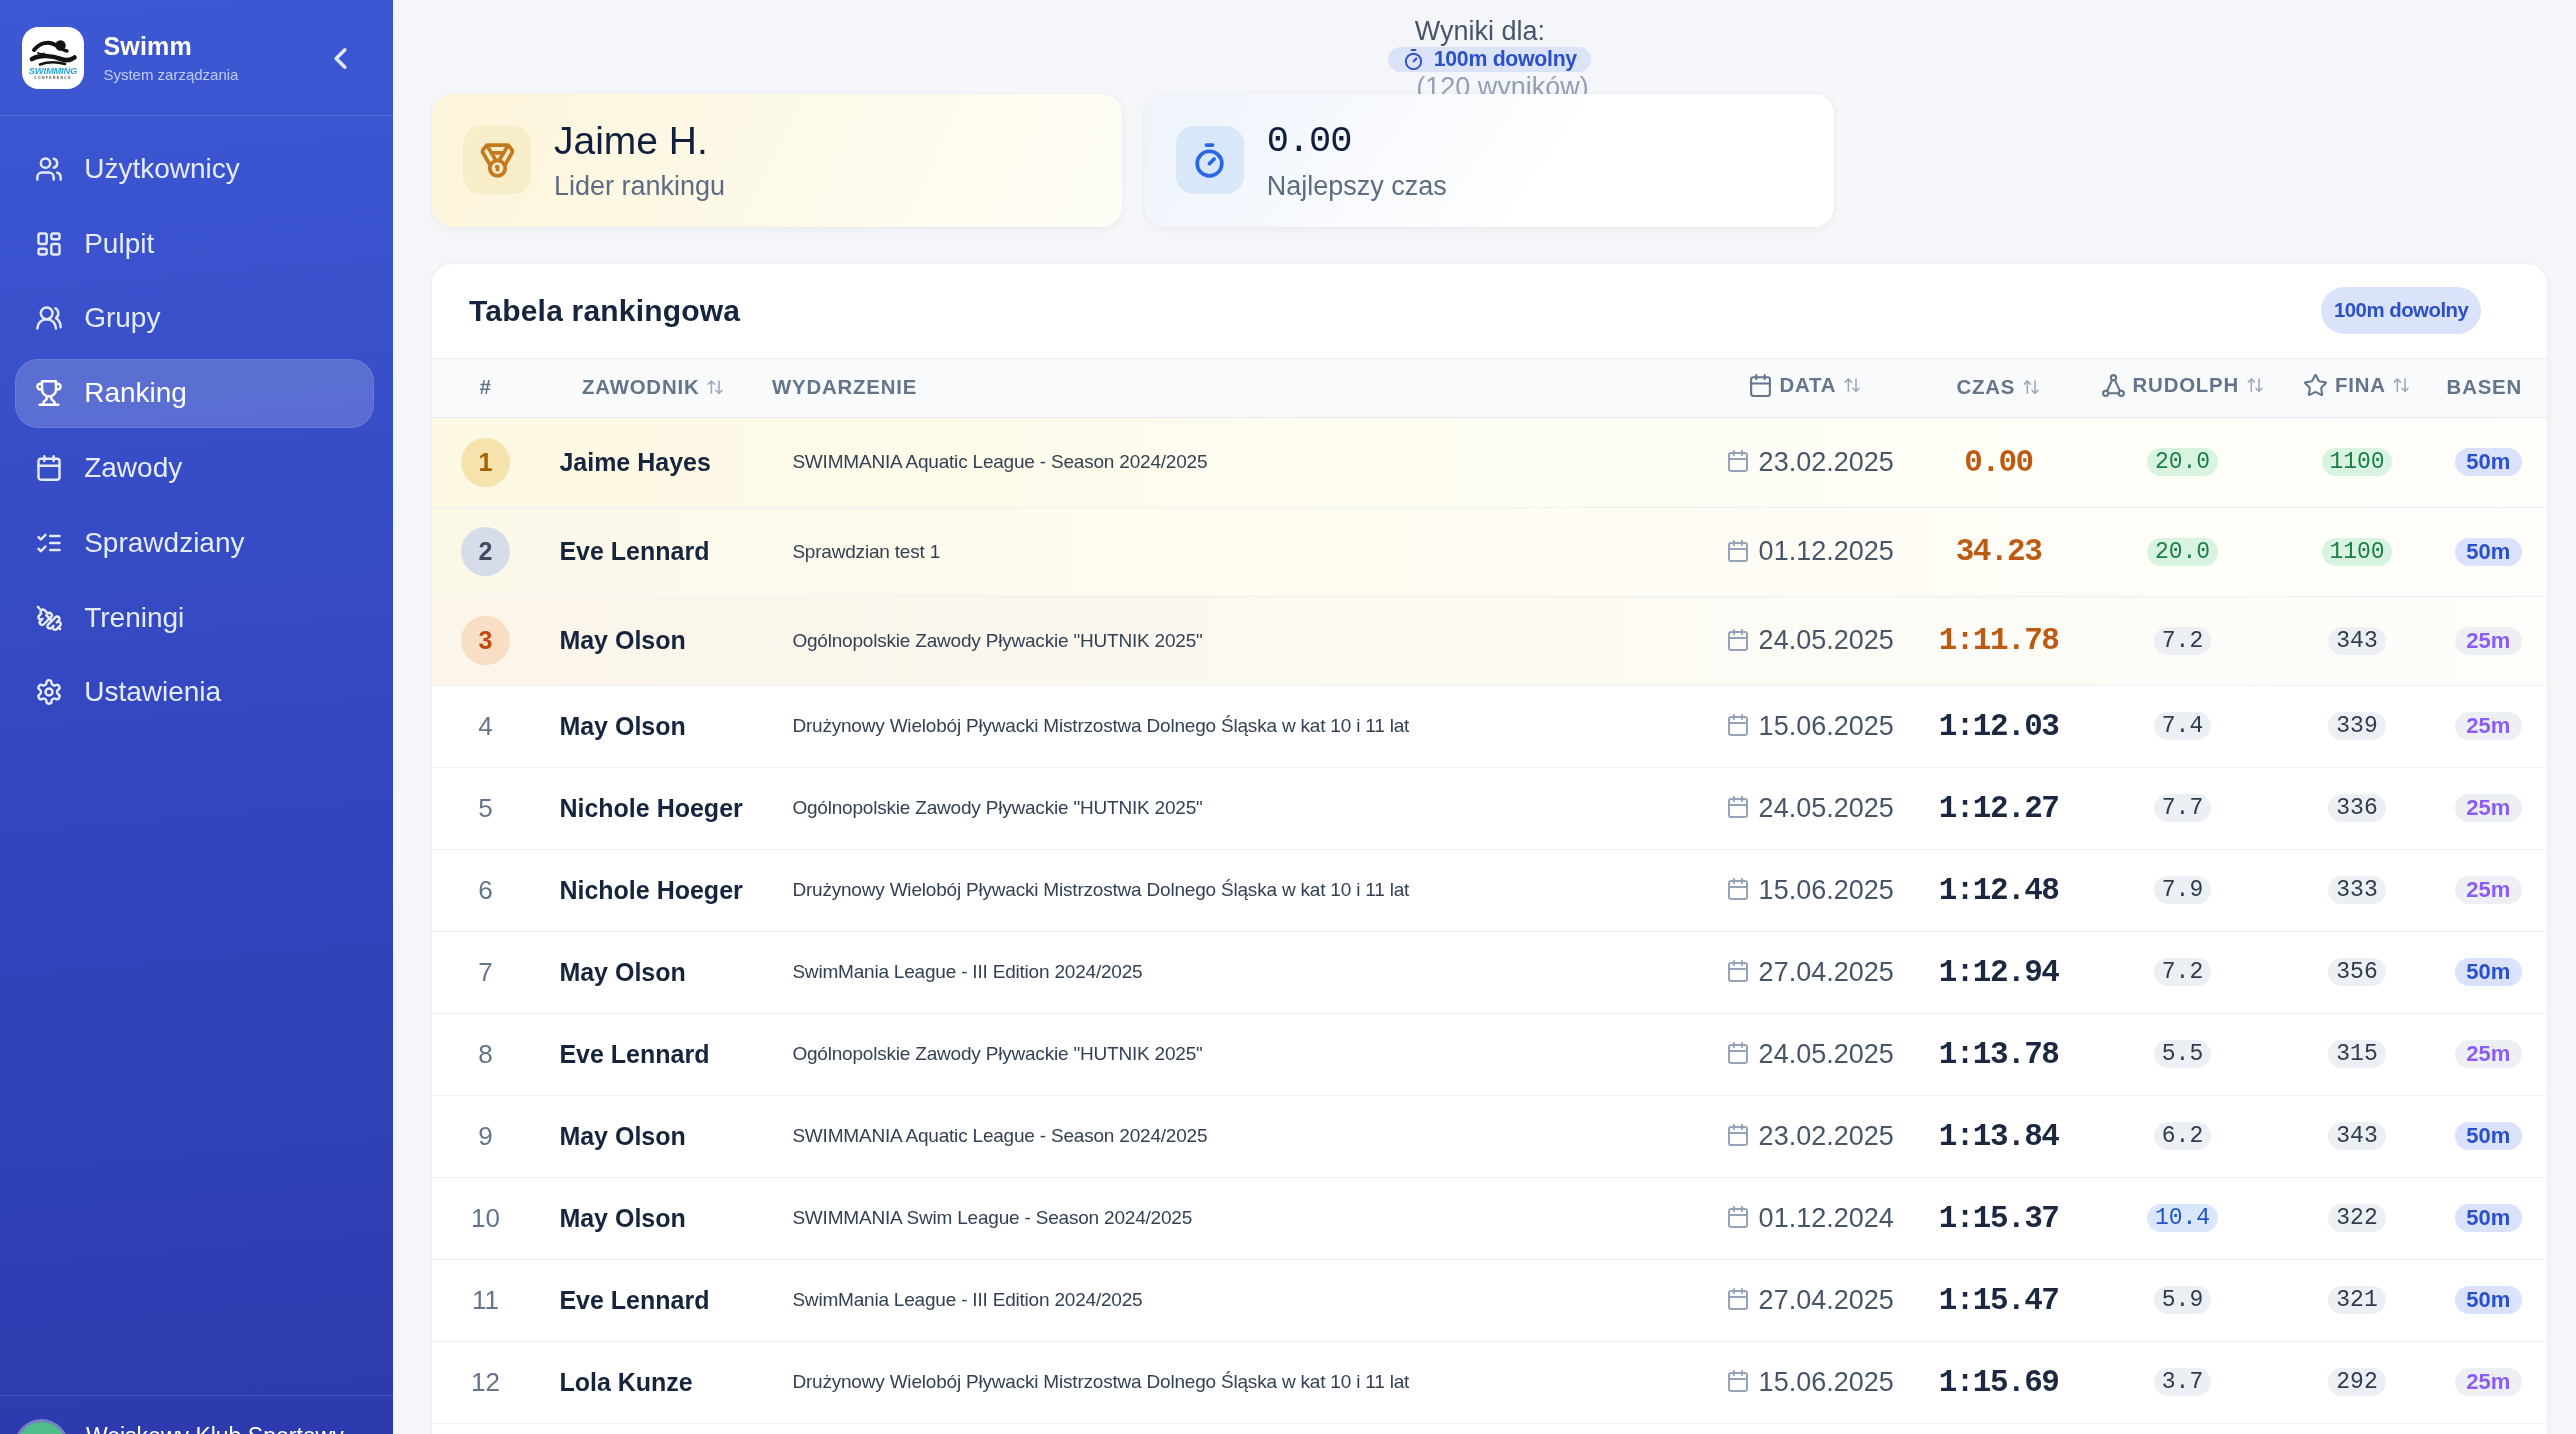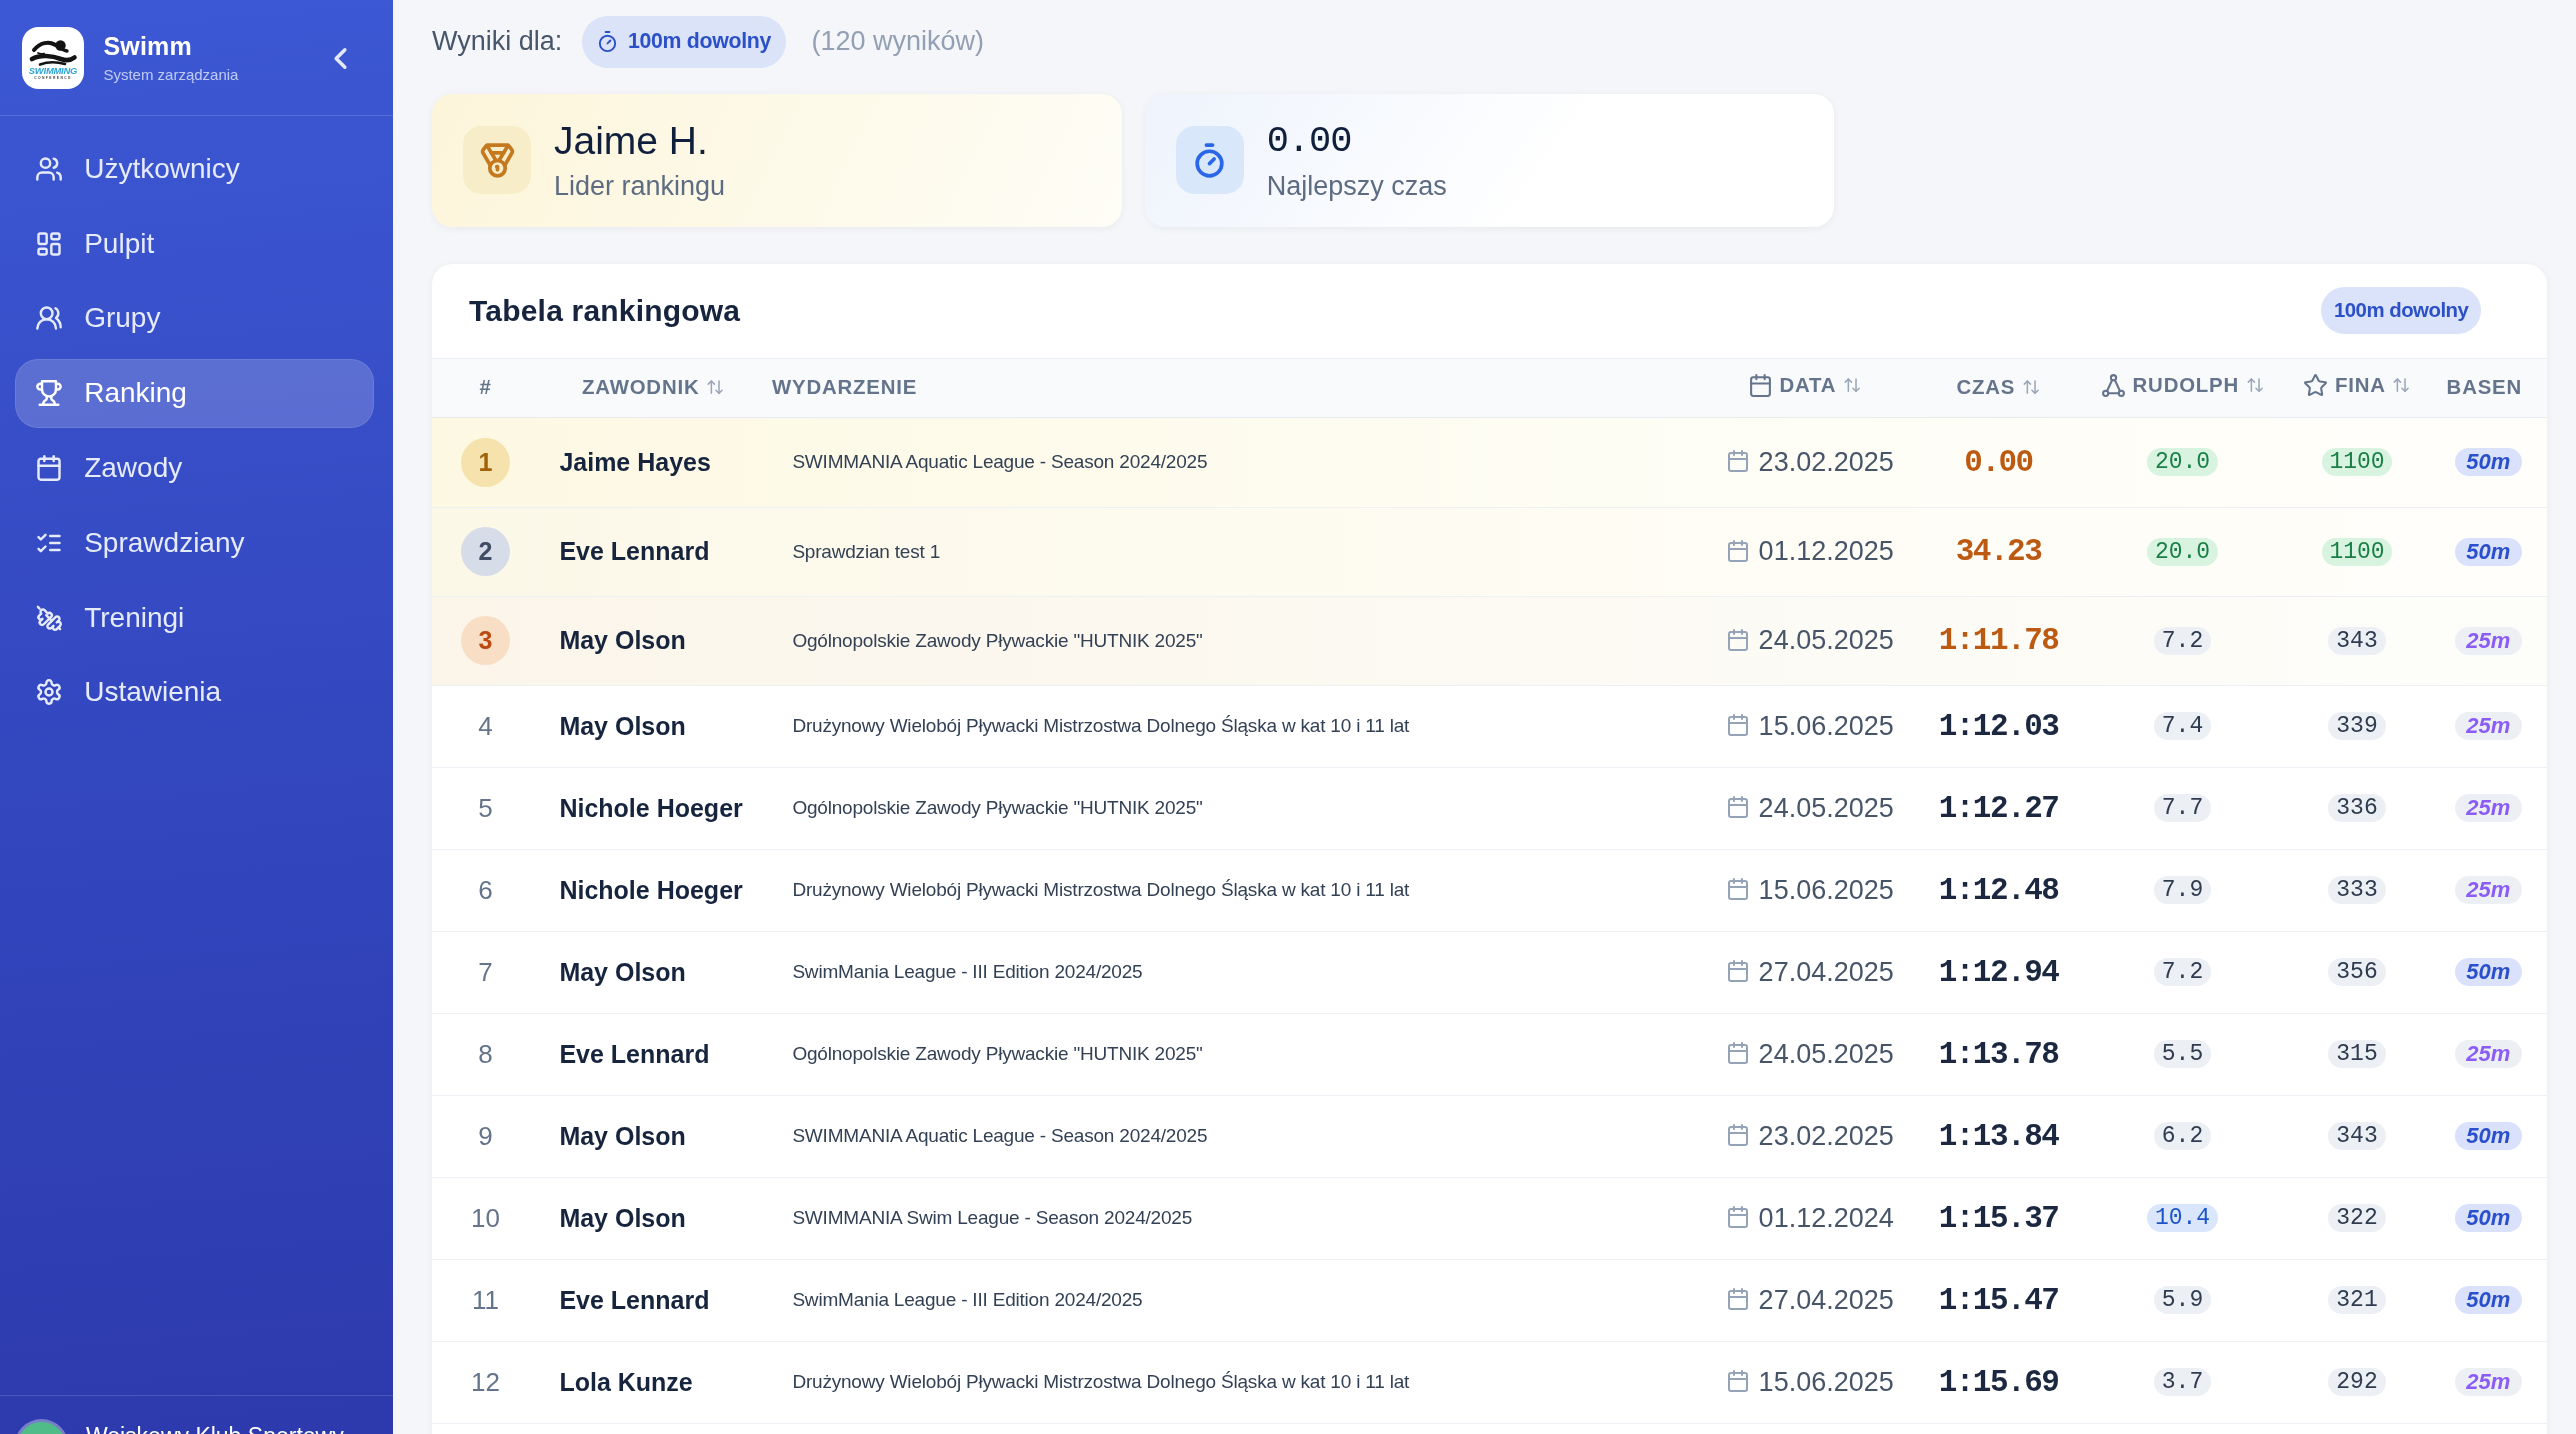--- a/index.html
+++ b/index.html
@@ -19,21 +19,21 @@
 .sb-nav { padding:18.4px 19.4px 0 14.5px; }
 .nav-it { height:69px; margin-bottom:5.8px; border-radius:23px; display:flex; align-items:center; padding-left:20.4px; font-size:28px; color:#e6ebfc; }
 .nav-it svg { width:28px; height:28px; margin-right:21.3px; flex:none; stroke-width:2.1; }
 .nav-it.act { background:rgba(255,255,255,.18); box-shadow:inset 0 0 0 1px rgba(255,255,255,.1); color:#fff; }
 .sb-foot { position:absolute; left:0; right:0; top:1395px; height:116px; border-top:1px solid rgba(255,255,255,.14); padding:26px 0 0 16.5px; display:flex; gap:20.4px; }
 .avatar { width:49px; height:49px; border-radius:50%; background:#50bd88; box-shadow:0 0 0 2.9px rgba(255,255,255,.35); color:#fff; font-size:19.4px; font-weight:700; display:flex; align-items:center; justify-content:center; flex:none; }
 .sb-foot .nm { font-size:23px; color:#fff; margin-top:1px; white-space:nowrap; }
 
 
 .main { margin-left:393px; padding:15.5px 29px 0 39px; }
-.topbar { display:flex; align-items:center; height:52px; }
+.topbar { display:flex; align-items:center; height:52px;flex-direction:column; }
 .topbar .lbl { font-size:27px; color:#48566c; margin-right:19.4px; }
 .pill-sel { height:52px; border-radius:26px; background:#dbe3f9; color:#2b50c8; display:inline-flex; align-items:center; padding:0 14.5px; font-size:21.3px; letter-spacing:-0.3px; font-weight:700; }
 .pill-sel svg { width:23px; height:23px; margin-right:8.7px; }
 .topbar .cnt { font-size:27px; color:#93a0b4; margin-left:26px; }
 
 .cards { display:grid; grid-template-columns:1fr 1fr 1fr; gap:23px; margin-top:26px; }
 .card { height:133px; border-radius:20.4px; background:#fff; box-shadow:0 1.9px 7.8px rgba(15,23,42,.05); padding:32px 31px; display:flex; align-items:center; gap:23px; }
 .card.c1 { background:linear-gradient(115deg,#fdf5da 0%, #fdf9e7 45%, #fefdf6 100%); }
 .card.c2 { background:linear-gradient(125deg,#eef3fc 0%, #ffffff 60%); }
 .card.c3 { background:linear-gradient(115deg,#e3f6ea 0%, #eef9f2 45%, #f6fcf8 100%); }
@@ -78,21 +78,21 @@
 td.wy { text-align:left; padding-left:20.4px; font-size:19px; letter-spacing:-0.2px; color:#334155; white-space:nowrap; overflow:hidden; }
 td.dt { padding-left:10.7px; font-size:27px; color:#475569; white-space:nowrap; }
 td.dt svg { width:24px; height:24px; color:#94a3b8; vertical-align:-2.9px; margin-right:8.7px; }
 td.cz { font-family:"Liberation Mono", monospace; font-weight:700; font-size:31px; letter-spacing:-1.5px; color:#1b2840; }
 tr.t1 td.cz, tr.t2 td.cz, tr.t3 td.cz { color:#bc5a12; }
 .pv { display:inline-block; font-family:"Liberation Mono", monospace; font-size:23px; line-height:28px; padding:0 7.8px; border-radius:14.5px; background:#ecf0f5; color:#2f3b4f; }
 .pv.g { background:#d9f3e1; color:#1a7f45; }
 .pv.b { background:#d9e6fb; color:#1d55c9; }
 .pb { display:inline-block; font-size:22px; font-weight:700; line-height:28px; padding:0 11.6px; border-radius:14.5px; background:#ecf0f5; color:#8b5cf6; }
 .pb.b { background:#d9e2fa; color:#2b50cb; }
-td.ba { text-align:right; padding-right:27px;font-style:italic; }
+td.ba { text-align:right; padding-right:27px; }
 </style>
 </head>
 <body>
 <aside class="sb">
   <div class="sb-head">
     <div class="logo">
         <svg width="54" height="54" viewBox="0 0 54 54">
           <g fill="none" stroke="#131313" stroke-linecap="round">
             <path d="M8 19 C14 11.5, 23 10, 28.5 13.5" stroke-width="4"></path>
             <path d="M28.5 13.5 C33 16.5, 36 19, 41 20" stroke-width="3.4"></path>

